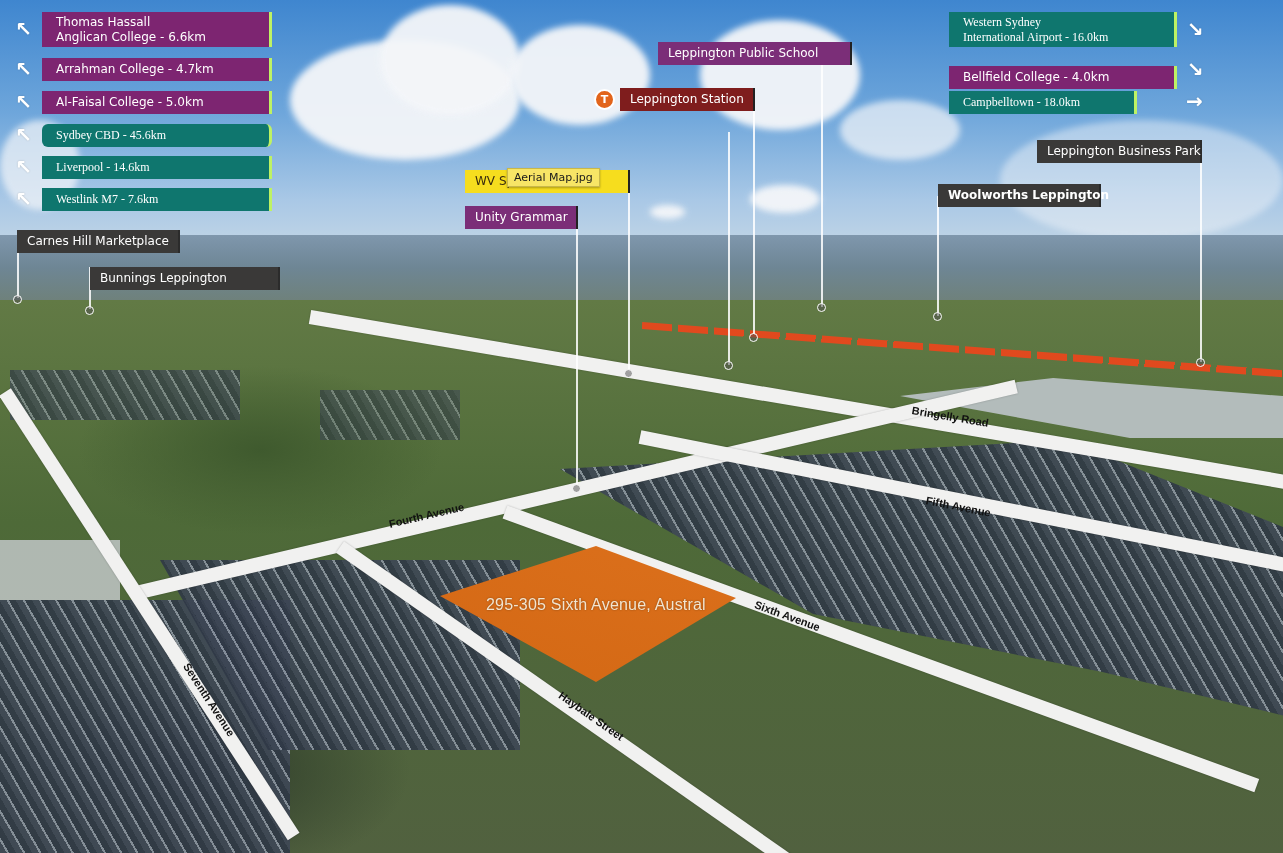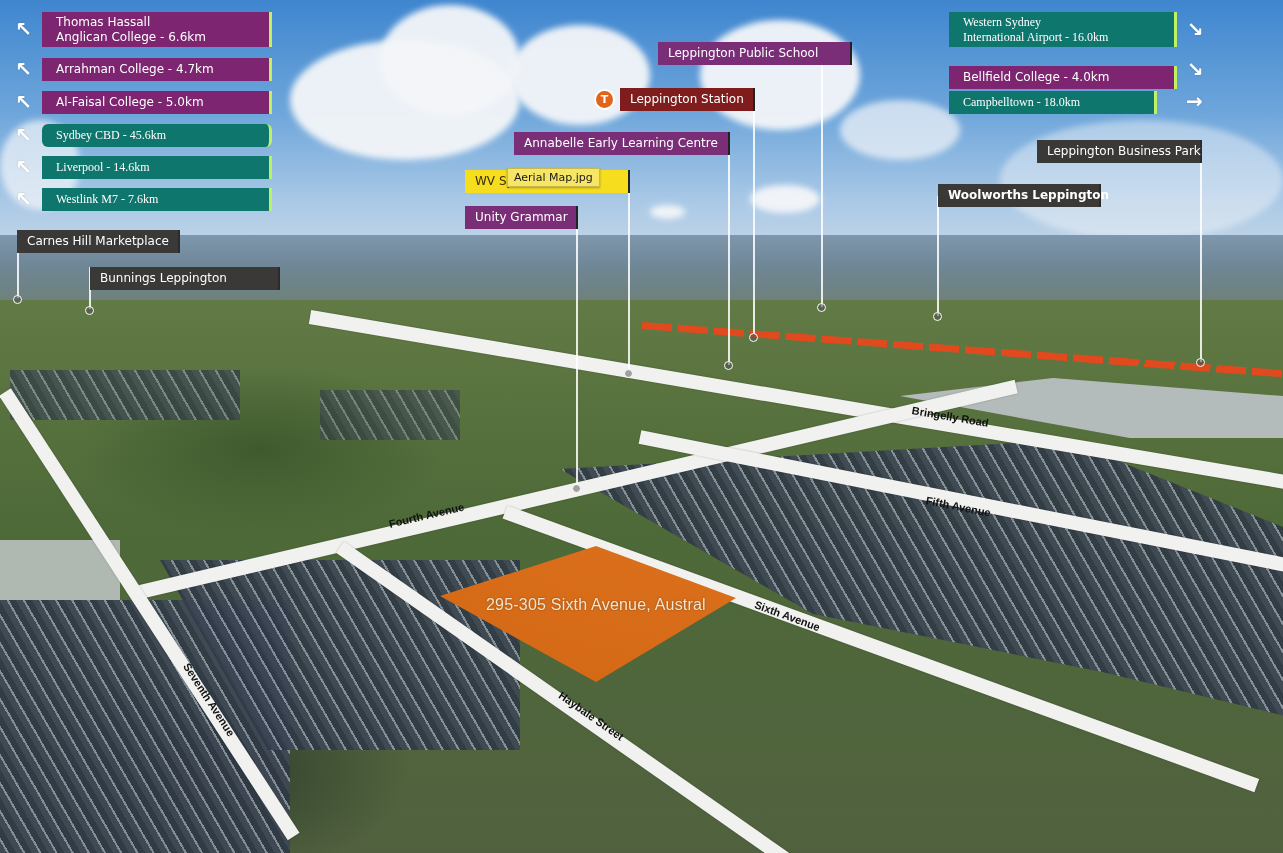--- a/index.html
+++ b/index.html
@@ -122,21 +122,20 @@
   <div class="vline" style="left:89px;top:267px;height:42px;"></div>
   <div class="pin" style="left:85px;top:306px;"></div>
   <div class="vline" style="left:937px;top:196px;height:120px;"></div>
   <div class="pin" style="left:933px;top:312px;"></div>
   <div class="vline" style="left:1200px;top:140px;height:222px;"></div>
   <div class="pin" style="left:1196px;top:358px;"></div>
 
   <div class="callout purple" style="left:658px;top:42px;width:194px;">Leppington Public School</div>
   <div class="t-badge">T</div>
   <div class="callout navy" style="left:620px;top:88px;width:135px;">Leppington Station</div>
-  <div class="callout purple" style="left:514px;top:132px;width:216px;">Annabelle Early Learning Centre</div>
   <div class="callout yellow" style="left:465px;top:170px;width:165px;">WV Sports Park</div>
   <div class="callout purple" style="left:465px;top:206px;width:113px;">Unity Grammar</div>
   <div class="callout dark" style="left:17px;top:230px;width:163px;">Carnes Hill Marketplace</div>
   <div class="callout dark" style="left:90px;top:267px;width:190px;">Bunnings Leppington</div>
   <div class="callout dark" style="left:938px;top:184px;width:163px;font-weight:bold;">Woolworths Leppington</div>
   <div class="callout dark" style="left:1037px;top:140px;width:165px;">Leppington Business Park</div>
 
   <div class="tooltip">Aerial Map.jpg</div>
 
   <div class="arrow" style="left:15px;top:19px;">↖</div>
@@ -155,15 +154,15 @@
   <div class="arrow" style="left:15px;top:189px;">↖</div>
   <div class="dist light" style="left:42px;top:188px;width:230px;">Westlink M7 - 7.6km</div>
 
   <div class="dist light two" style="left:949px;top:12px;width:228px;">
     <div>Western Sydney</div>
     <div>International Airport - 16.0km</div>
   </div>
   <div class="arrow" style="left:1187px;top:19px;">↘</div>
   <div class="dist deep" style="left:949px;top:58px;width:228px;margin-top:8px;">Bellfield College - 4.0km</div>
   <div class="arrow" style="left:1187px;top:59px;">↘</div>
-  <div class="dist light" style="left:949px;top:91px;width:208px;">Campbelltown - 18.0km</div>
+  <div class="dist light" style="left:949px;top:91px;width:188px;">Campbelltown - 18.0km</div>
   <div class="arrow" style="left:1186px;top:91px;">→</div>
 </div>
 
 </body></html>

